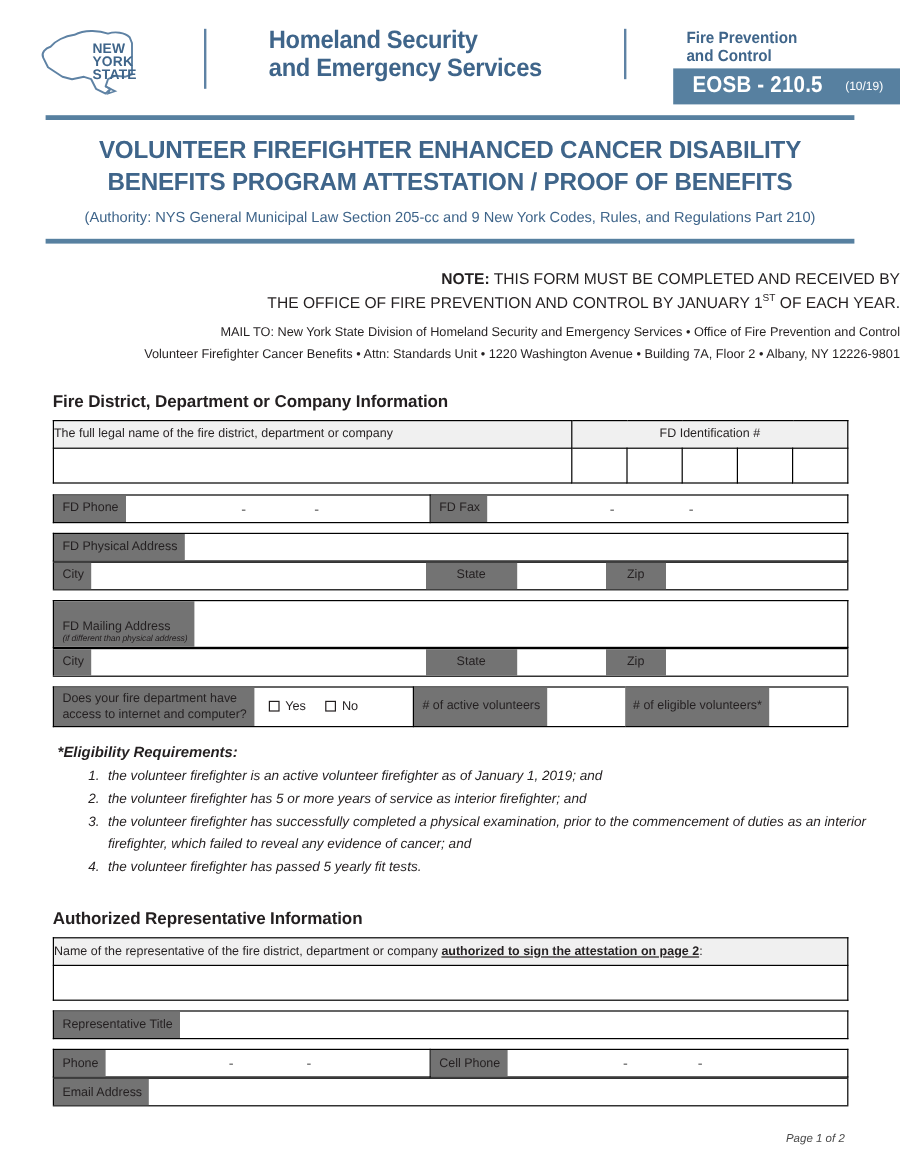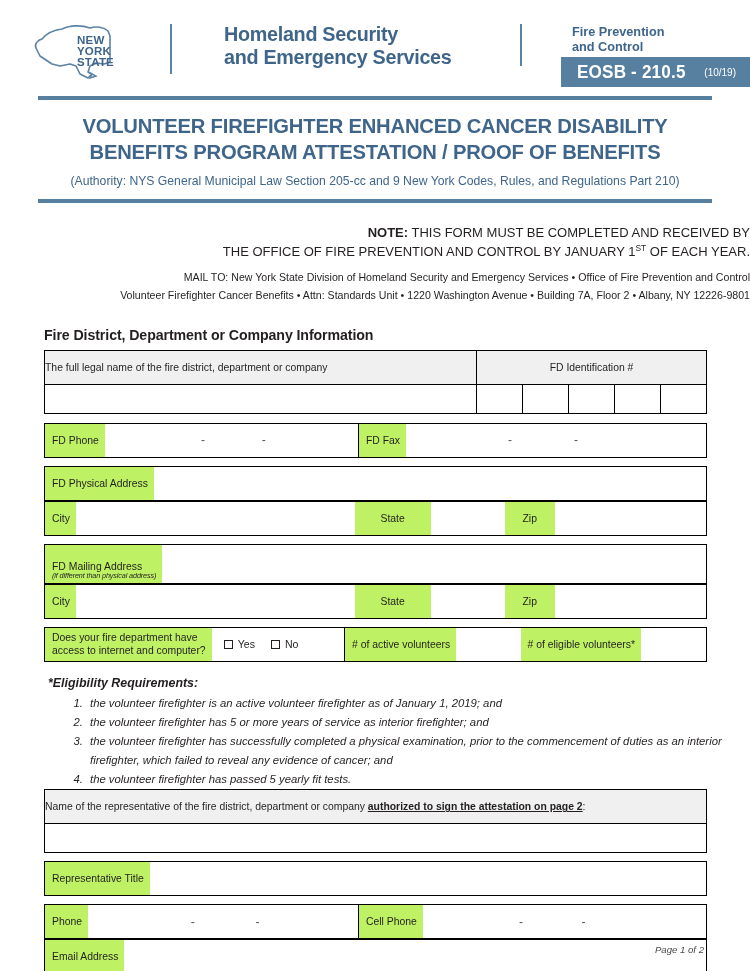--- a/index.html
+++ b/index.html
@@ -77,25 +77,25 @@
   .ftable {
     margin:0 44px 0 44px;
     border:1.6px solid #000;
     border-collapse:collapse;
     width:662px;
     table-layout:fixed;
   }
   .ftable td {
     border:1.2px solid #000;
     padding:0;
-    height:34px;
+    height:23px;
     vertical-align:middle;
   }
   .lbl {
-    background:#bef264;
+    background:#737373;
     font-size:10.4px;
     padding:3px 6px 3px 7px;
     color:#231f20;
     white-space:nowrap;
     display:inline-block;
   }
   .lbl-sub { font-size:7.2px; font-style:italic; display:block; margin-top:-1px; letter-spacing:-0.1px; }
   .cell-flex { display:flex; align-items:stretch; height:100%; }
   .cell-flex .lbl { display:flex; align-items:center; }
   .fill { flex:1 1 auto; }
@@ -385,20 +385,21 @@
   </table>
 
   <div class="elig-title">*Eligibility Requirements:</div>
   <ol class="elig">
     <li>the volunteer firefighter is an active volunteer firefighter as of January 1, 2019; and</li>
     <li>the volunteer firefighter has 5 or more years of service as interior firefighter; and</li>
     <li>the volunteer firefighter has successfully completed a physical examination, prior to the commencement of duties as an interior firefighter, which failed to reveal any evidence of cancer; and</li>
     <li>the volunteer firefighter has passed 5 yearly fit tests.</li>
   </ol>
 
+  <div class="section-head" style="margin-top:26px">Authorized Representative Information</div>
 
   <table class="ftable">
     <colgroup>
         <col style="width:662px">
       </colgroup>
     <tbody>
       <tr>
         <td class="hdr-cell"><span>Name of the representative of the fire district, department or company </span><span class="ul-bold">authorized to sign the attestation on page 2</span><span>:</span></td>
       </tr>
       <tr class="blank-row">

